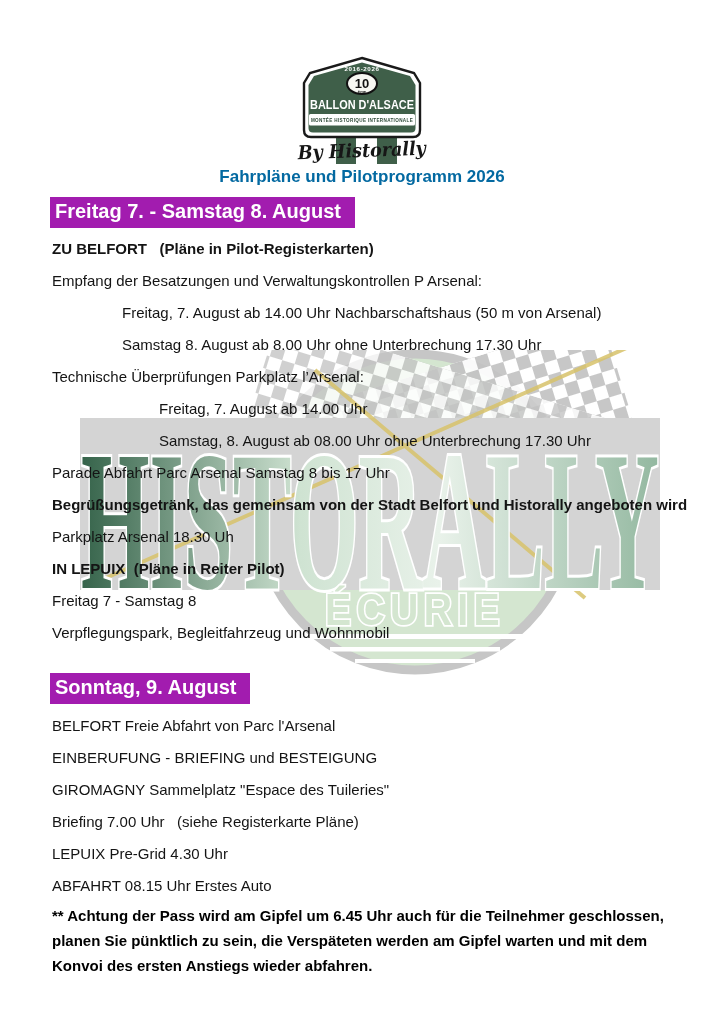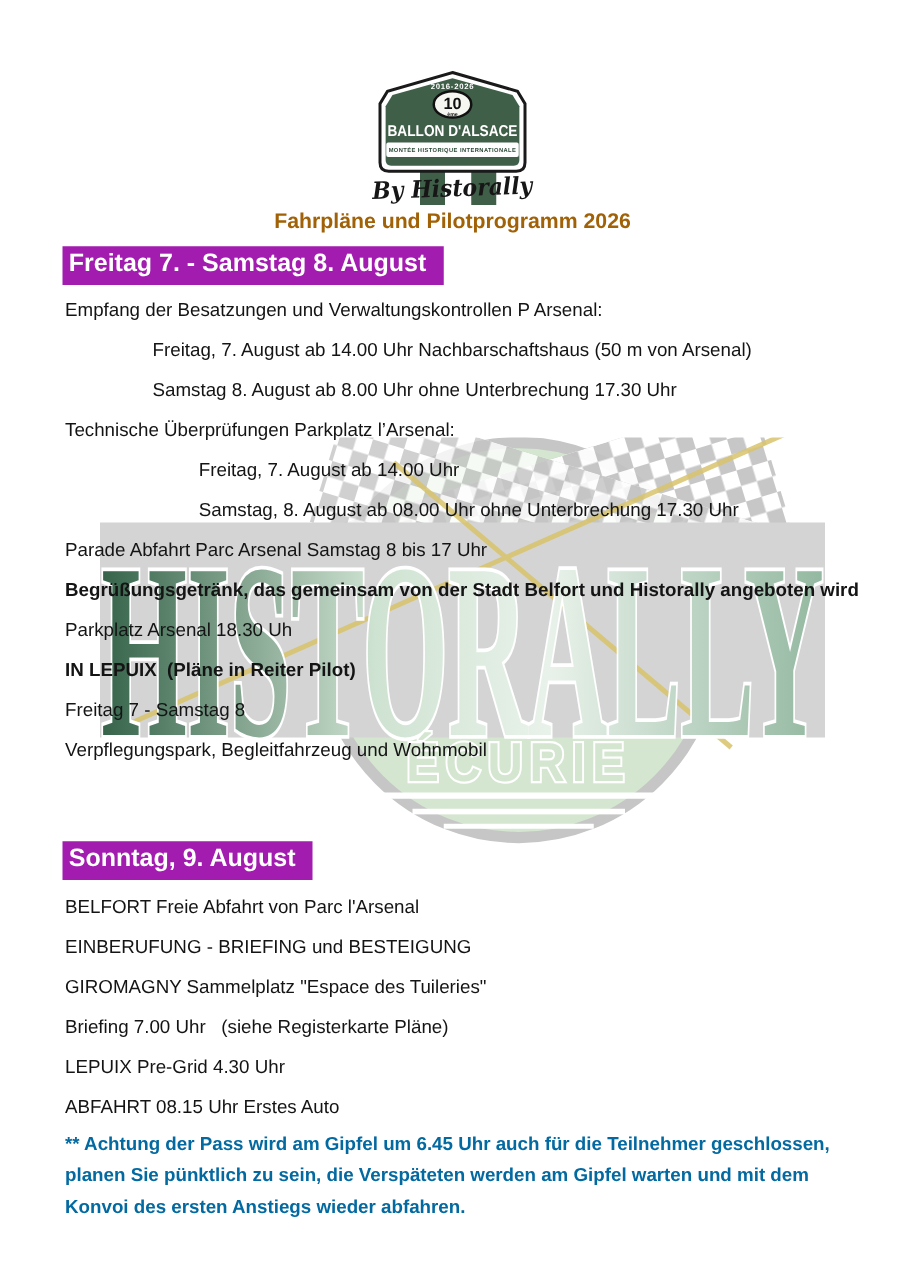--- a/index.html
+++ b/index.html
@@ -9,21 +9,21 @@
     font-family:"Liberation Sans", sans-serif;
     color:#1a1a1a;
   }
   
   #watermark{position:absolute;left:60px;top:350px;z-index:0;}
   
   #logo{position:absolute;left:50%;top:56px;transform:translateX(-50%);z-index:2;}
   
   #page-title{
     position:absolute;top:167px;left:0;width:100%;text-align:center;
-    font-size:17px;font-weight:bold;color:#a16207;z-index:2;
+    font-size:17px;font-weight:bold;color:#0369a1;z-index:2;
   }
   
   .section-heading{
     display:inline-block;
     background:#a21caf;color:#ffffff;
     font-size:20px;font-weight:bold;
     padding:3px 14px 5px 5px;
     white-space:pre;
   }
   #sec1-heading{position:absolute;left:50px;top:197px;z-index:2;}
@@ -35,21 +35,21 @@
   .line{
     margin:0;font-size:15px;line-height:32px;
     white-space:pre-wrap;color:#141414;
   }
   .b{font-weight:bold;}
   .ind1{padding-left:70px;}
   .ind2{padding-left:107px;}
   
   #notice{
     position:absolute;left:52px;top:903px;width:612px;z-index:2;
-    color:#0369a1;font-size:15px;line-height:25px;font-weight:bold;
+    color:#000000;font-size:15px;line-height:25px;font-weight:bold;
   }
   svg text{user-select:none;}
 </style>
 </head>
 <body>
 
 <svg id="watermark" width="620" height="335" viewBox="0 0 620 335">
   <defs>
     <pattern id="chk" width="26" height="26" patternUnits="userSpaceOnUse">
       <rect width="26" height="26" fill="#ffffff"></rect>
@@ -114,20 +114,21 @@
   </g>
 
   <text x="75" y="101" text-anchor="middle" font-family="DejaVu Serif, serif" font-style="italic" font-weight="bold" font-size="19" textLength="128" lengthAdjust="spacingAndGlyphs" fill="#161616" transform="rotate(-2 75 101)">By Historally</text>
 </svg>
 
 <div id="page-title">Fahrpläne und Pilotprogramm 2026</div>
 
 <div id="sec1-heading" class="section-heading">Freitag 7. - Samstag 8. August</div>
 
 <div id="sec1-lines" class="lines">
+  <p class="line b">ZU BELFORT   (Pläne in Pilot-Registerkarten)</p>
   <p class="line">Empfang der Besatzungen und Verwaltungskontrollen P Arsenal:</p>
   <p class="line ind1">Freitag, 7. August ab 14.00 Uhr Nachbarschaftshaus (50 m von Arsenal)</p>
   <p class="line ind1">Samstag 8. August ab 8.00 Uhr ohne Unterbrechung 17.30 Uhr</p>
   <p class="line">Technische Überprüfungen Parkplatz l’Arsenal:</p>
   <p class="line ind2">Freitag, 7. August ab 14.00 Uhr</p>
   <p class="line ind2">Samstag, 8. August ab 08.00 Uhr ohne Unterbrechung 17.30 Uhr</p>
   <p class="line">Parade Abfahrt Parc Arsenal Samstag 8 bis 17 Uhr</p>
   <p class="line b">Begrüßungsgetränk, das gemeinsam von der Stadt Belfort und Historally angeboten wird</p>
   <p class="line">Parkplatz Arsenal 18.30 Uh</p>
   <p class="line b">IN LEPUIX  (Pläne in Reiter Pilot)</p>

